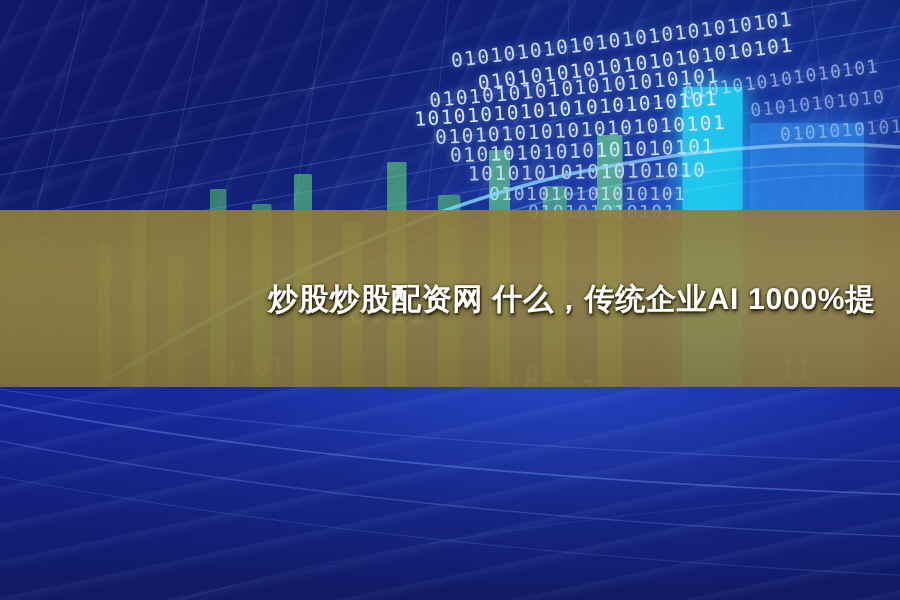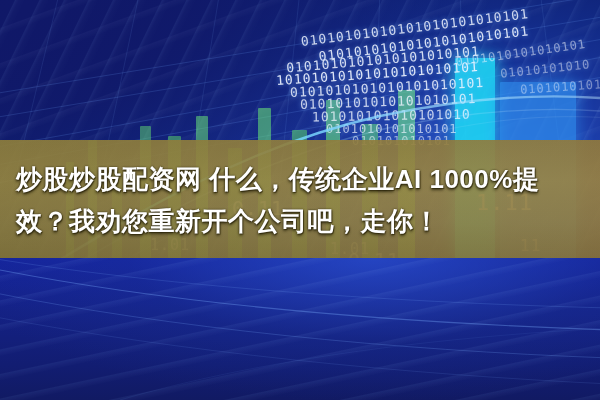--- a/index.html
+++ b/index.html
@@ -89,25 +89,25 @@
     mix-blend-mode:normal;
   }
   .band-tint{
     position:absolute;left:0;right:0;top:140px;height:118px;
     background:linear-gradient(90deg, rgba(120,140,60,.18) 0%, rgba(120,150,70,.10) 45%, rgba(150,120,40,.05) 100%);
   }
 
   
   .headline{
     position:absolute;left:16px;right:16px;top:152px;height:96px;
-    display:flex;flex-direction:column;align-items:flex-start;justify-content:center;
+    display:flex;flex-direction:column;align-items:flex-end;justify-content:center;
     gap:2px;
     text-align:center;
     color:#ffffff;
-    font-size:26px;font-weight:700;line-height:40px;
+    font-size:20px;font-weight:700;line-height:40px;
     letter-spacing:.5px;
     text-shadow:
        0 2px 3px rgba(30,25,5,.75),
        0 0 2px rgba(40,35,10,.8),
        1px 1px 0 rgba(60,50,15,.55);
     white-space:nowrap;
   }
   .hl-line{display:block;}
 </style>
 </head>
@@ -217,16 +217,15 @@
       <path d="M-10 0  C 150 26, 370 44, 610 50" stroke-width="0.8" opacity="0.6"></path>
       <path d="M120 142 C 250 104, 420 80, 610 70" stroke-width="0.6" opacity="0.35"></path>
     </g>
   </svg>
 
   <div class="band"></div>
   <div class="band-tint"></div>
 
   <div class="headline">
     <span class="hl-line">炒股炒股配资网 什么，传统企业AI 1000%提</span>
-    <span class="hl-line">效？我劝您重新开个公司吧，走你！</span>
   </div>
 
 </div>
 
 </body></html>

